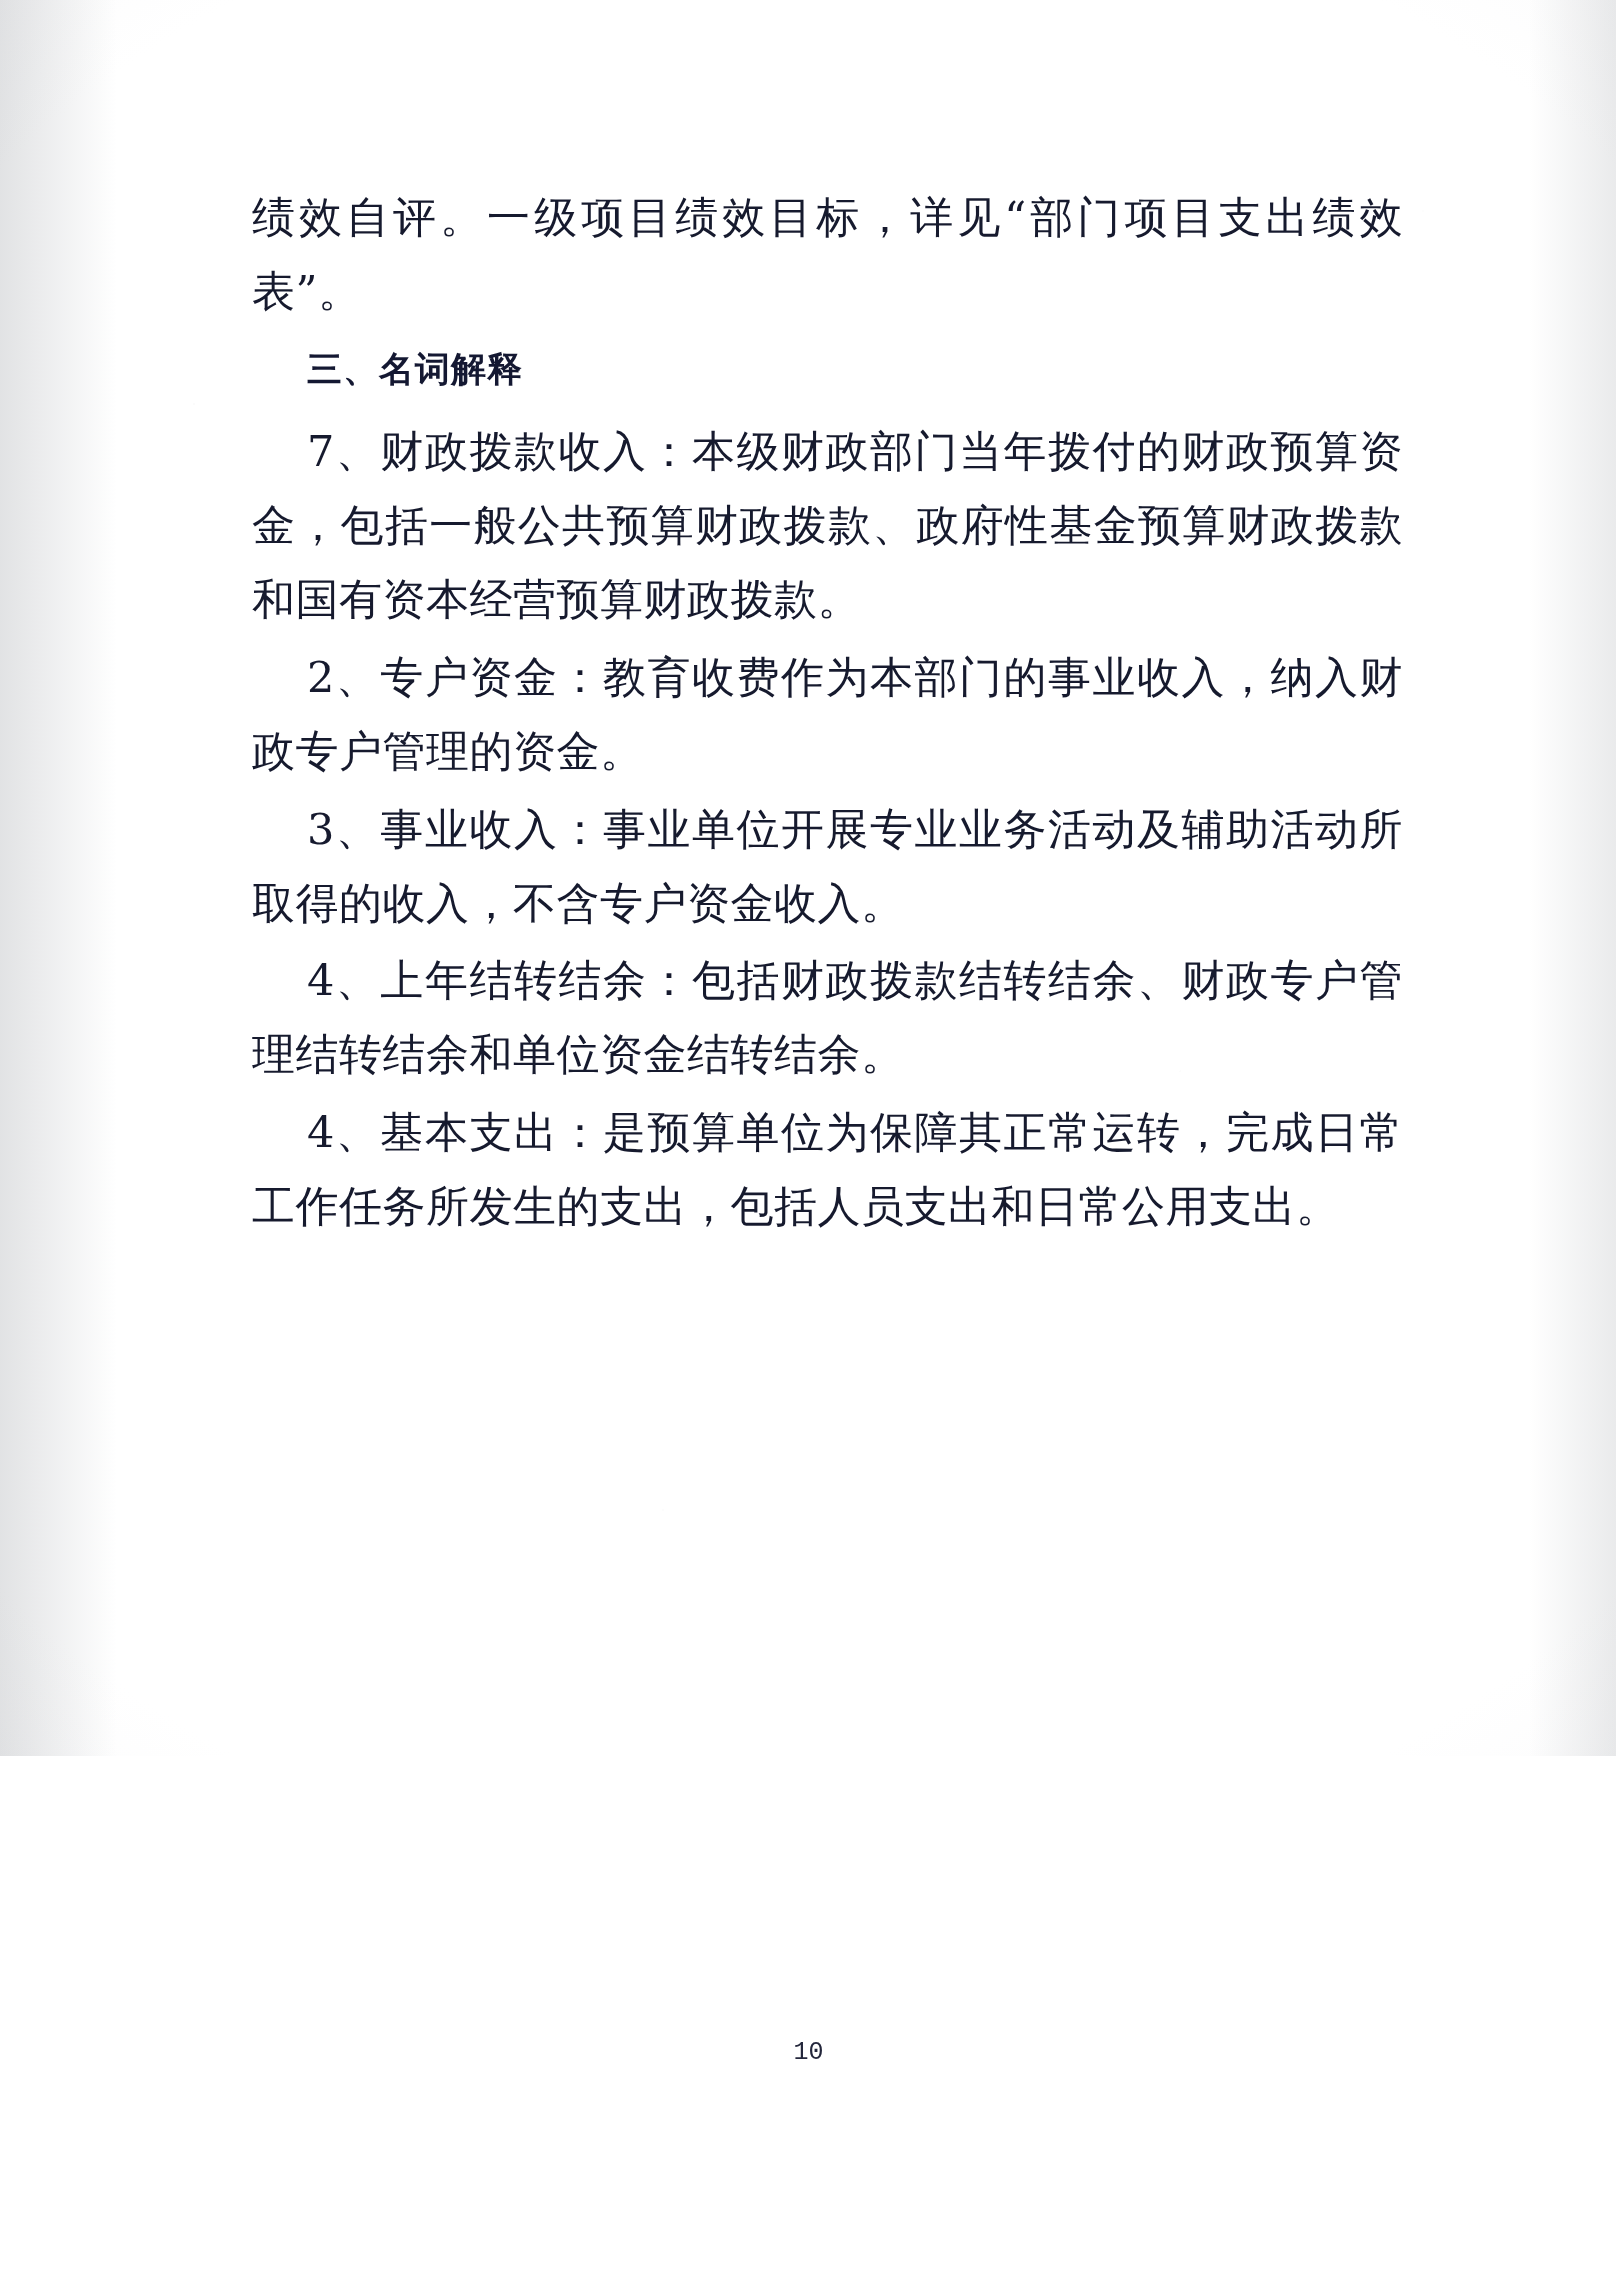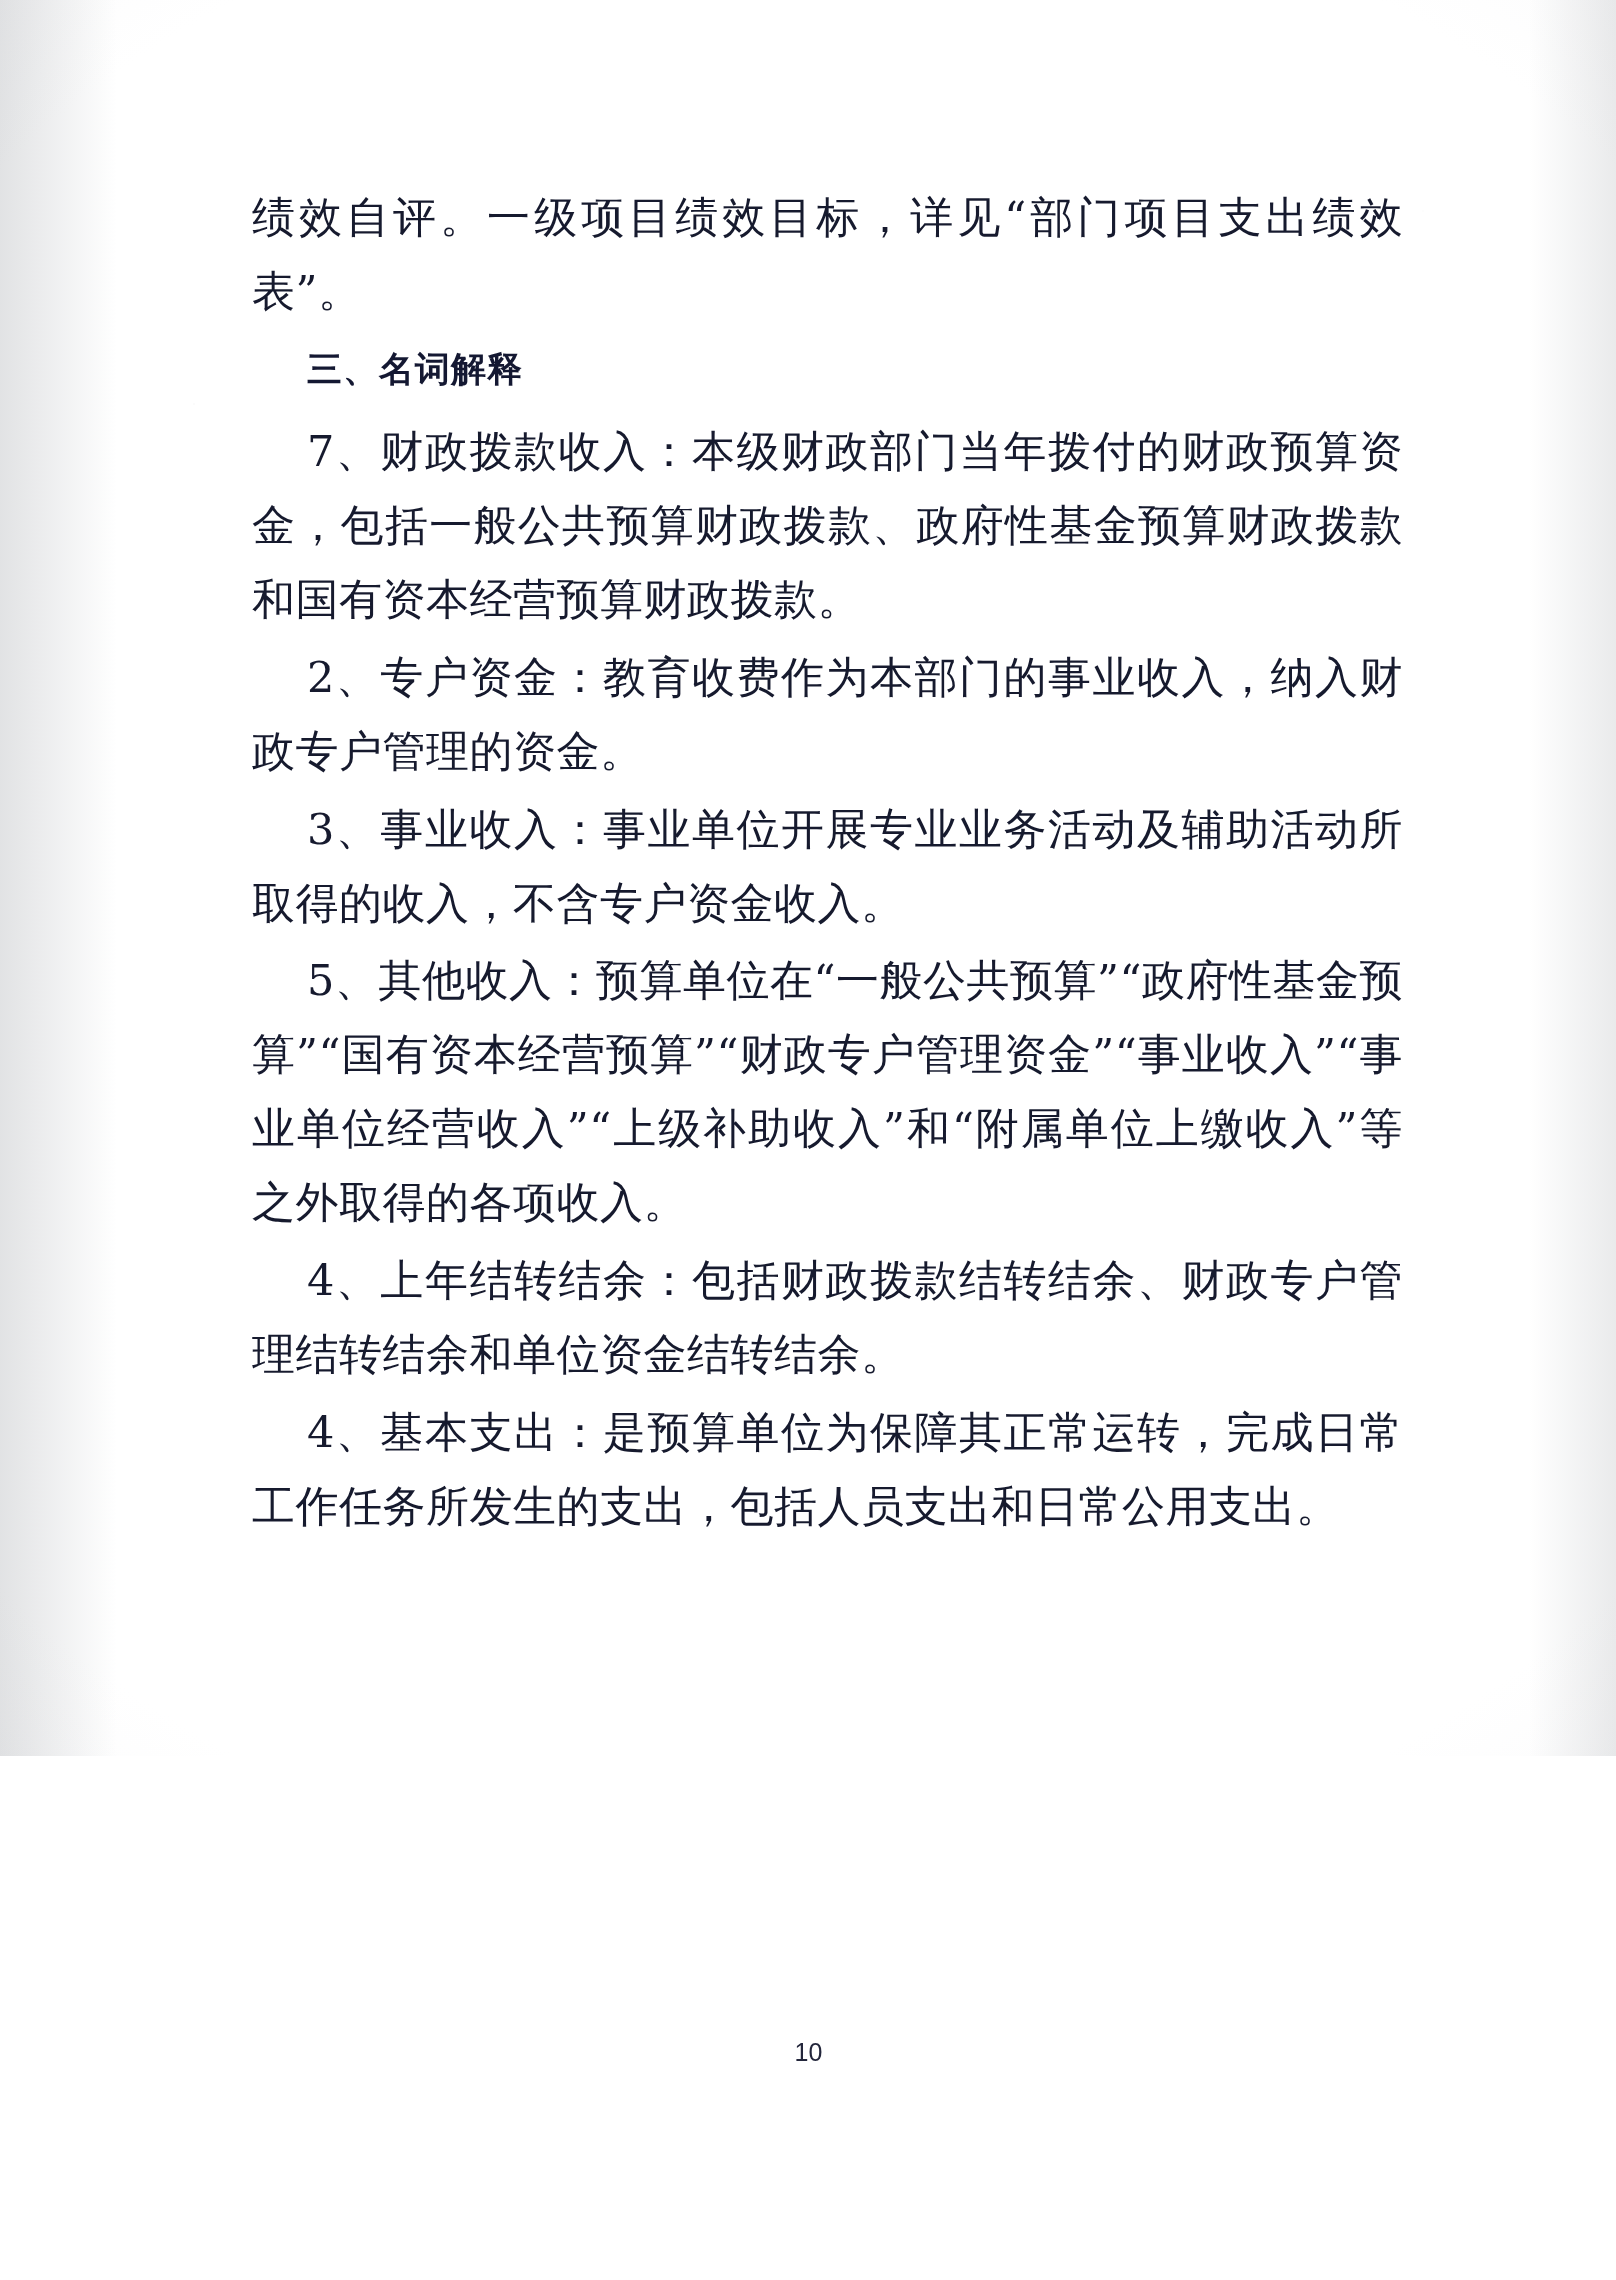--- a/index.html
+++ b/index.html
@@ -76,21 +76,21 @@
   }
 
   .page-number {
     position: absolute;
     left: 0;
     right: 0;
     top: 2038px;
     text-align: center;
     font-size: 25px;
     color: #23263b;
-    font-family: Liberation Sans, sans-serif;
+    font-family: Liberation Mono, monospace;
   }
 
   
   .speckle {
     position: absolute;
     inset: 0;
     pointer-events: none;
     opacity: 0.5;
     background-image:
       radial-gradient(circle at 12% 23%, rgba(0,0,0,0.03) 0 1px, transparent 1px),
@@ -111,21 +111,20 @@
 
     <h2 class="section-heading">三、名词解释</h2>
 
     <p class="para indent">7、财政拨款收入：本级财政部门当年拨付的财政预算资金，包括一般公共预算财政拨款、政府性基金预算财政拨款和国有资本经营预算财政拨款。</p>
 
     <p class="para indent">2、专户资金：教育收费作为本部门的事业收入，纳入财政专户管理的资金。</p>
 
     <p class="para indent">3、事业收入：事业单位开展专业业务活动及辅助活动所取得的收入，不含专户资金收入。</p>
 
 
-    <p class="para indent">5、其他收入：预算单位在“一般公共预算”“政府性基金预算”“国有资本经营预算”“财政专户管理资金”“事业收入”“事业单位经营收入”“上级补助收入”和“附属单位上缴收入”等之外取得的各项收入。</p>
 
     <p class="para indent">4、上年结转结余：包括财政拨款结转结余、财政专户管理结转结余和单位资金结转结余。</p>
 
     <p class="para indent">4、基本支出：是预算单位为保障其正常运转，完成日常工作任务所发生的支出，包括人员支出和日常公用支出。</p>
 
 
   </div>
 
   <div class="page-number">10</div>
 </div>

